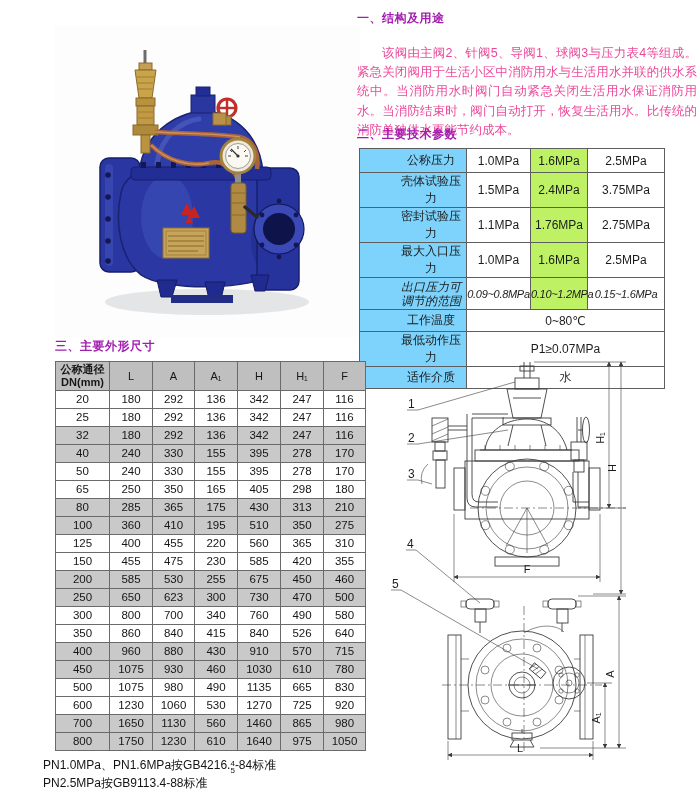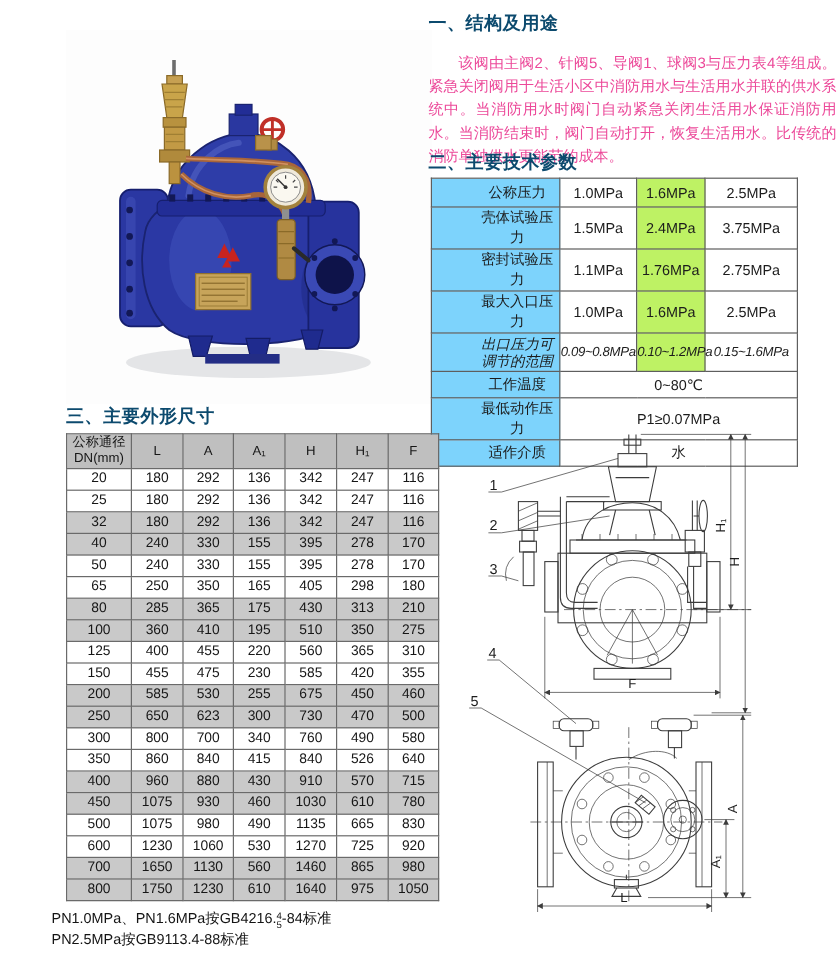--- a/index.html
+++ b/index.html
@@ -1,18 +1,18 @@
 <!DOCTYPE html>
 <html><head>
 <meta charset="utf-8">
 <style>
   html,body{margin:0;padding:0;background:#ffffff;}
   .page{position:relative;width:700px;height:812px;background:#ffffff;overflow:hidden;
         font-family:"Liberation Sans","DejaVu Sans",sans-serif;color:#141414;}
-  .sec-h{position:absolute;font-size:15px;font-weight:bold;color:#0c4a6e;letter-spacing:.5px;white-space:nowrap;}
+  .sec-h{position:absolute;font-size:12px;font-weight:bold;color:#a21caf;letter-spacing:.5px;white-space:nowrap;}
   #h1{left:357px;top:10px;}
   #h2{left:357px;top:126px;}
   #h3{left:55px;top:338px;}
   #para{position:absolute;left:357px;top:31px;width:340px;font-size:12.5px;line-height:19.4px;
         text-align:justify;text-indent:2em;color:#ec4899;}
 
   
   .ptable{position:absolute;left:359px;top:148px;border-collapse:collapse;table-layout:fixed;width:305px;font-size:12px;}
   .ptable td{border:1px solid #5e5e5e;text-align:center;vertical-align:middle;padding:0;height:23px;color:#1c1c1c;background:#ffffff;}
   .ptable td.lbl{background:#7dd3fc;padding-left:36px;}
@@ -21,21 +21,21 @@
   .ptable tr.short td{height:21px;}
   .ptable .sm{font-size:11px;letter-spacing:-.3px;}
   .ptable .l2{display:block;line-height:14px;}
 
   
   .dtable{position:absolute;left:55px;top:361px;border-collapse:collapse;table-layout:fixed;width:310px;font-size:11.5px;}
   .dtable th,.dtable td{border:1px solid #6a6a6a;text-align:center;vertical-align:middle;font-weight:normal;color:#161616;padding:0;}
   .dtable thead th{background:#bfbfbf;height:28px;font-size:11px;line-height:13px;}
   .dtable tbody td{height:17px;line-height:17px;background:#ffffff;}
   .dtable tr.shaded td{background:#c9c9c9;}
-  .dtable .hline{display:block;}
+  .dtable .hline{display:block;font-weight:bold;}
 
   .notes{position:absolute;left:43px;top:757px;font-size:12px;line-height:17px;color:#141414;white-space:nowrap;}
   .frac{display:inline-block;vertical-align:-4px;text-align:center;font-size:8px;line-height:7.5px;}
   .frac span{display:block;}
 
   .photo{position:absolute;left:55px;top:25px;width:305px;height:312px;}
   .drawing{position:absolute;left:388px;top:356px;width:312px;height:456px;}
 
   svg{display:block;}
   .ln{stroke:#3c3c3c;stroke-width:.9;fill:none;}

